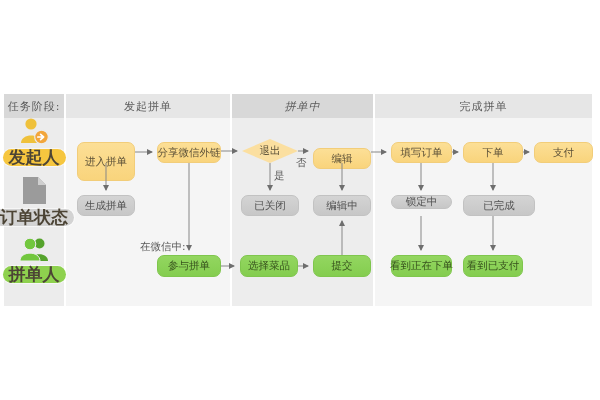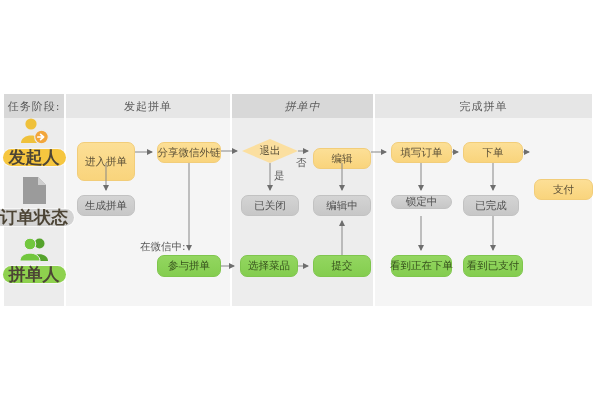--- a/index.html
+++ b/index.html
@@ -93,23 +93,23 @@
 
   <div class="node action" style="left:77px;top:142px;width:58px;height:39px;">进入拼单</div>
   <div class="node action" style="left:157px;top:142px;width:64px;height:21px;">分享微信外链</div>
   <div class="node status" style="left:77px;top:195px;width:58px;height:21px;">生成拼单</div>
   <div class="node decision" style="left:242px;top:139px;width:56px;height:24px;">退出</div>
   <div class="node status" style="left:241px;top:195px;width:58px;height:21px;">已关闭</div>
   <div class="node action" style="left:313px;top:148px;width:58px;height:21px;">编辑</div>
   <div class="node status" style="left:313px;top:195px;width:58px;height:21px;">编辑中</div>
   <div class="node action" style="left:391px;top:142px;width:61px;height:21px;">填写订单</div>
   <div class="node action" style="left:463px;top:142px;width:60px;height:21px;">下单</div>
-  <div class="node action" style="left:534px;top:142px;width:59px;height:21px;margin-top:37px;">支付</div>
+  <div class="node action" style="left:534px;top:142px;width:59px;height:21px;">支付</div>
   <div class="node status" style="left:391px;top:195px;width:61px;height:14px;">锁定中</div>
-  <div class="node status" style="left:463px;top:195px;width:56px;height:21px;">已完成</div>
+  <div class="node status" style="left:463px;top:195px;width:72px;height:21px;">已完成</div>
   <div class="node participant" style="left:157px;top:255px;width:64px;height:22px;">参与拼单</div>
   <div class="node participant" style="left:240px;top:255px;width:58px;height:22px;">选择菜品</div>
   <div class="node participant" style="left:313px;top:255px;width:58px;height:22px;">提交</div>
   <div class="node participant" style="left:391px;top:255px;width:61px;height:22px;">看到正在下单</div>
   <div class="node participant" style="left:463px;top:255px;width:60px;height:22px;">看到已支付</div>
 
   <div class="edge-label" style="left:274px;top:169px;">是</div>
   <div class="edge-label" style="left:296px;top:156px;">否</div>
   <div class="edge-label" style="left:140px;top:240px;width:45px;text-align:right;">在微信中:</div>
 

